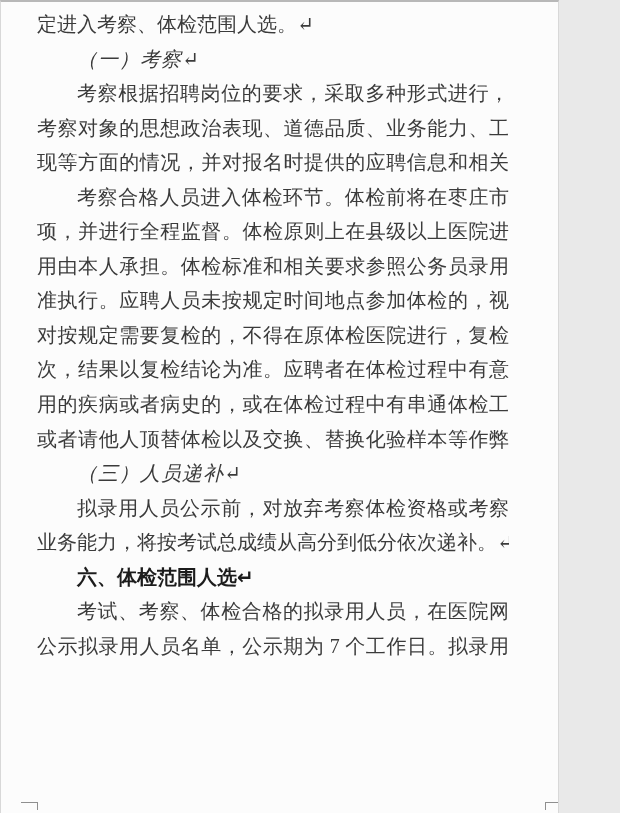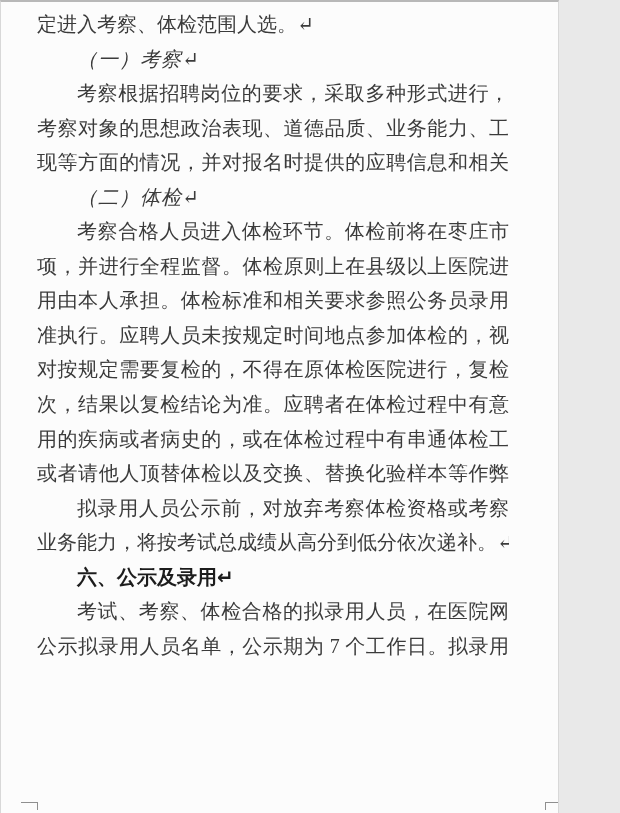--- a/index.html
+++ b/index.html
@@ -75,30 +75,30 @@
 </head>
 <body>
 
 <div class="page">
   <div class="text-area">
     <div class="line">定进入考察、体检范围人选。↵</div>
     <div class="line indent sub">（一）考察↵</div>
     <div class="line indent fill">考察根据招聘岗位的要求，采取多种形式进行，全面了解被</div>
     <div class="line fill">考察对象的思想政治表现、道德品质、业务能力、工作或学习表</div>
     <div class="line fill">现等方面的情况，并对报名时提供的应聘信息和相关材料是否真</div>
-    <div class="line indent sub">（二）体检↵</div>
     <div class="line indent fill">考察合格人员进入体检环节。体检前将在枣庄市中医医院官</div>
     <div class="line fill">项，并进行全程监督。体检原则上在县级以上医院进行。体检费</div>
     <div class="line fill">用由本人承担。体检标准和相关要求参照公务员录用体检通用标</div>
     <div class="line fill">准执行。应聘人员未按规定时间地点参加体检的，视为自动放弃。</div>
     <div class="line fill">对按规定需要复检的，不得在原体检医院进行，复检只能进行一</div>
     <div class="line fill">次，结果以复检结论为准。应聘者在体检过程中有意隐瞒影响录</div>
     <div class="line fill">用的疾病或者病史的，或在体检过程中有串通体检工作人员作弊</div>
     <div class="line fill">或者请他人顶替体检以及交换、替换化验样本等作弊行为的，体</div>
+    <div class="line indent sub">（三）人员递补↵</div>
     <div class="line indent fill">拟录用人员公示前，对放弃考察体检资格或考察体检不合格</div>
     <div class="line">业务能力，将按考试总成绩从高分到低分依次递补。↵</div>
-    <div class="line indent heading">六、公示及录用↵</div>
+    <div class="line indent heading">六、体检范围人选↵</div>
     <div class="line indent fill">考试、考察、体检合格的拟录用人员，在医院网站面向社会</div>
     <div class="line fill">公示拟录用人员名单，公示期为 7 个工作日。拟录用人员公示期</div>
   </div>
   <div class="boundary-mark mark-left"></div>
   <div class="boundary-mark mark-right"></div>
 </div>
 
 </body></html>

